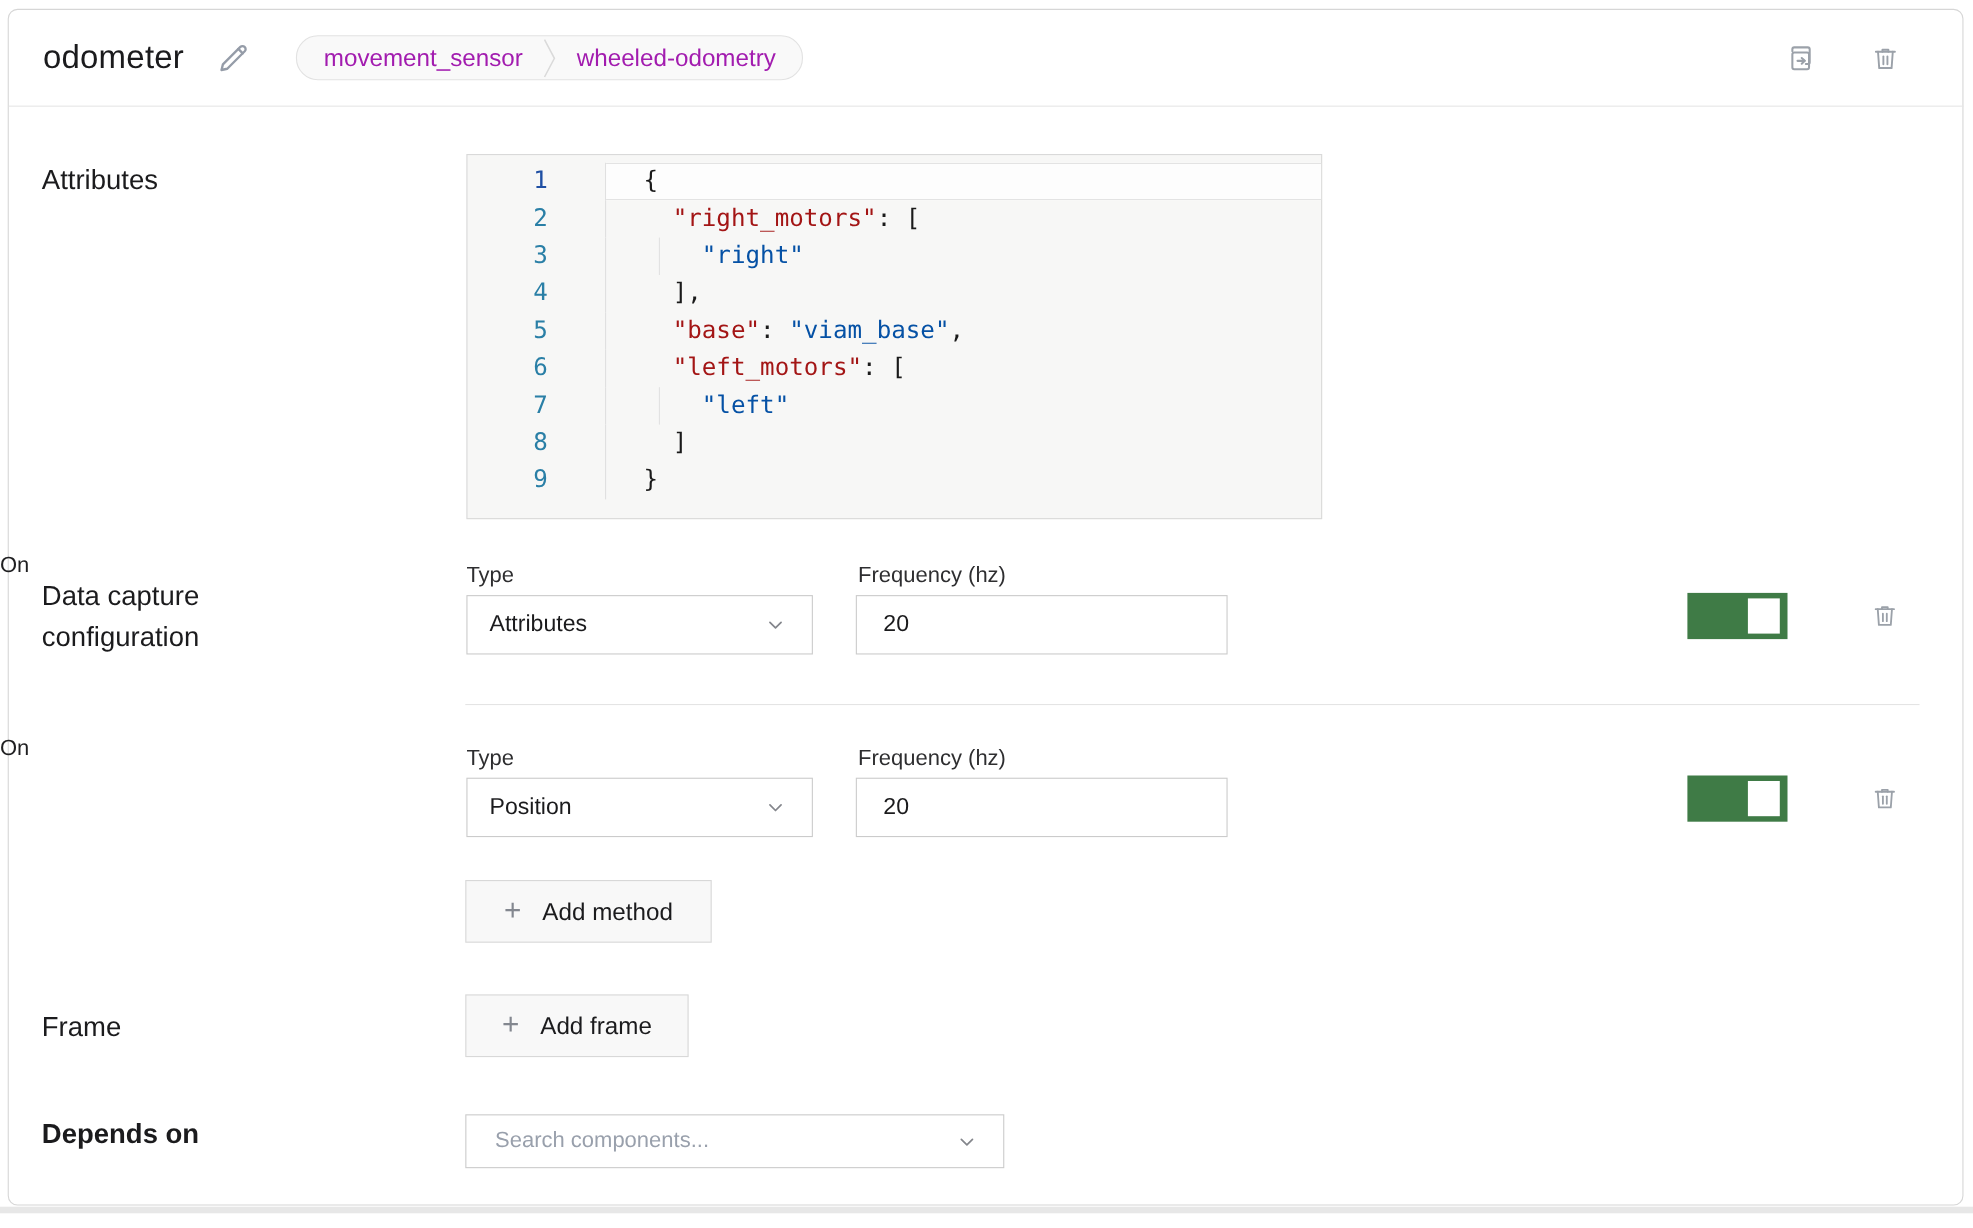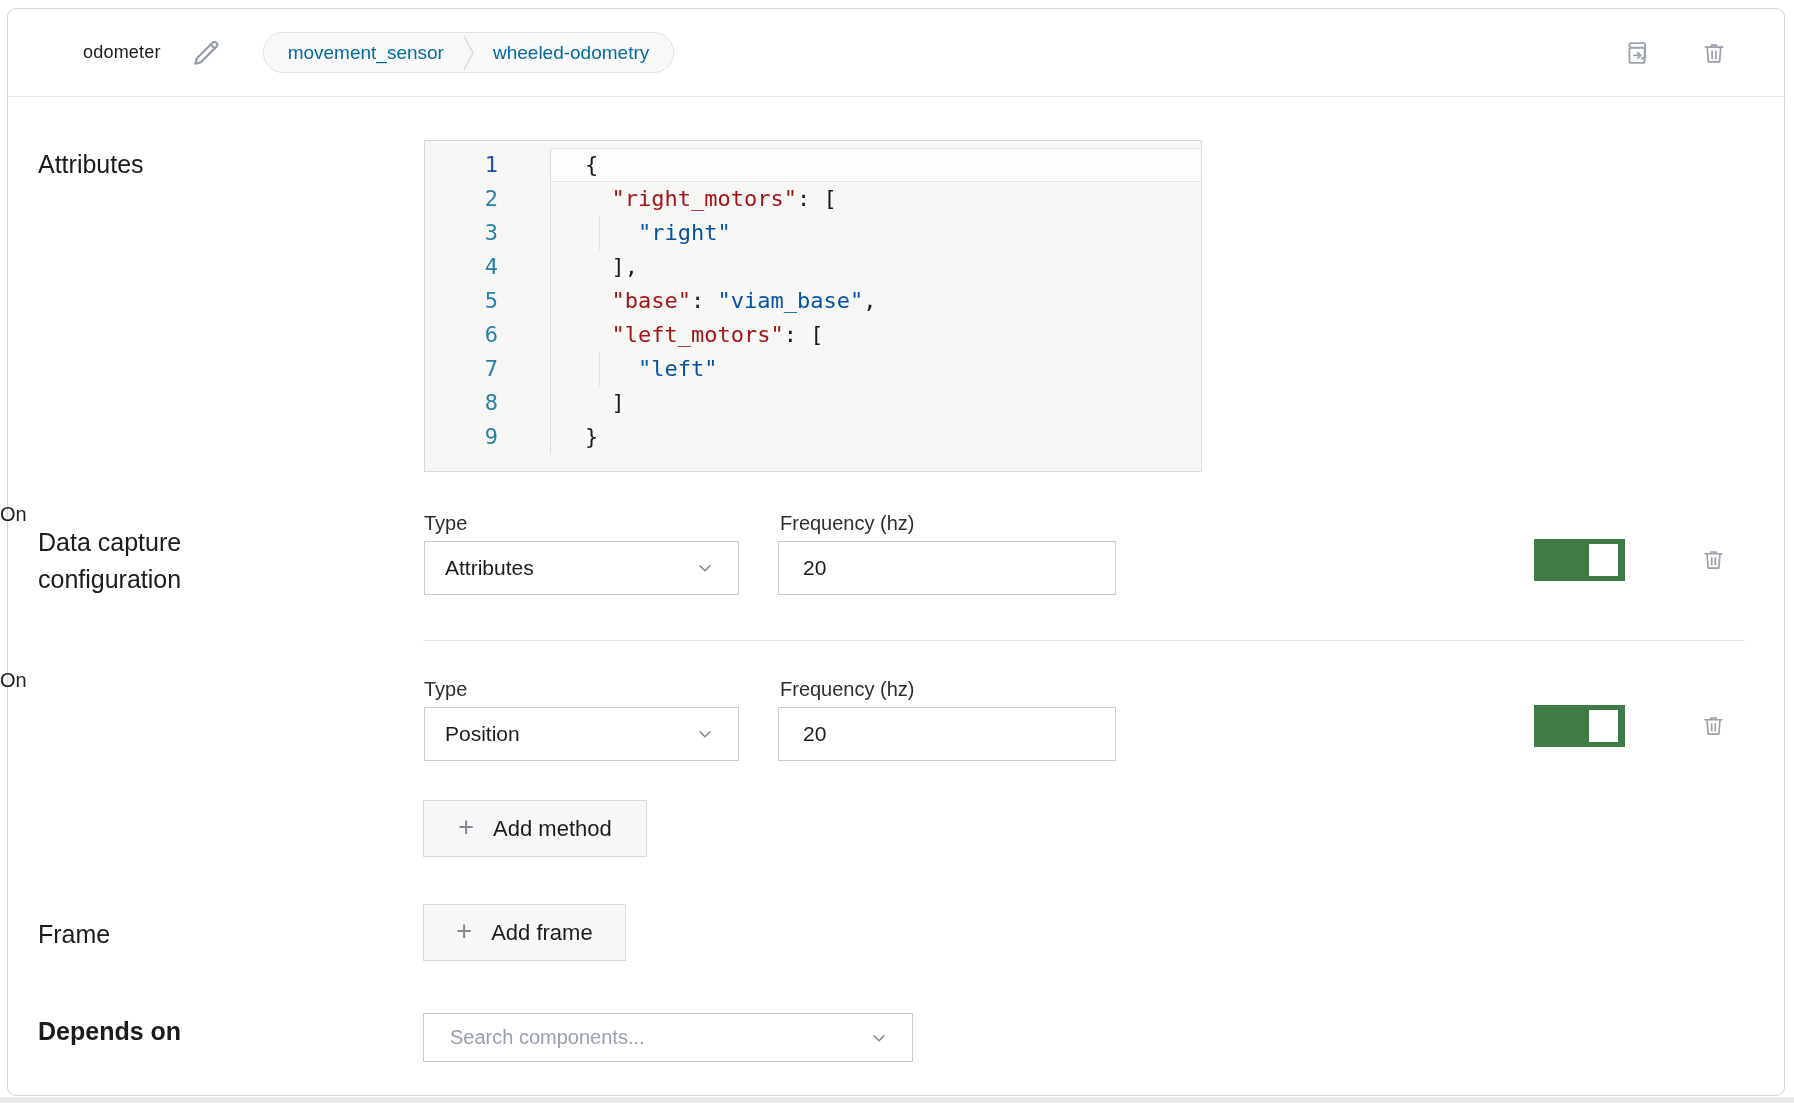--- a/index.html
+++ b/index.html
@@ -6,26 +6,26 @@
   .page{position:relative;width:1794px;height:1116px;background:#fff;overflow:hidden;
         font-family:"Liberation Sans",sans-serif;color:#1c1c1e;}
   .card{position:absolute;left:7px;top:8px;width:1778px;height:1088px;
         border:1px solid #d6d6d6;border-radius:9px;background:#fff;box-sizing:border-box;}
   .bottom-band{position:absolute;left:0;top:1097px;width:1794px;height:6px;background:#e7e7e7;}
 
   
   .header{position:absolute;left:8px;top:9px;width:1777px;height:88px;
           display:flex;align-items:center;padding:0 58px 0 31px;box-sizing:border-box;
           border-bottom:1px solid #e6e6e6;}
-  .title{font-size:18px;color:#1b1b1d;letter-spacing:.2px;margin-left:44px;}
+  .title{font-size:30px;color:#1b1b1d;letter-spacing:.2px;}
   .icon-btn{background:none;border:none;padding:0;margin:0;cursor:pointer;display:flex;align-items:center;}
   .pencil-btn{margin-left:28px;}
   .pill{margin-left:40px;display:flex;align-items:center;height:39px;
         border:1px solid #e2e2e2;background:#f9f9f9;border-radius:20px;padding:0 24px;}
-  .pill-seg{font-size:19px;color:#0369a1;}
+  .pill-seg{font-size:22px;color:#a21caf;}
   .pill-sep{margin:0 18px;display:flex;align-items:center;}
   .header-spacer{flex:1;}
   .header-icons{display:flex;align-items:center;gap:50px;}
 
   
   .sec-label{position:absolute;left:38px;font-size:25px;color:#1b1b1d;}
   .two-line{line-height:37px;}
 
   
   .editor{position:absolute;left:424px;top:140px;width:778px;height:332px;

